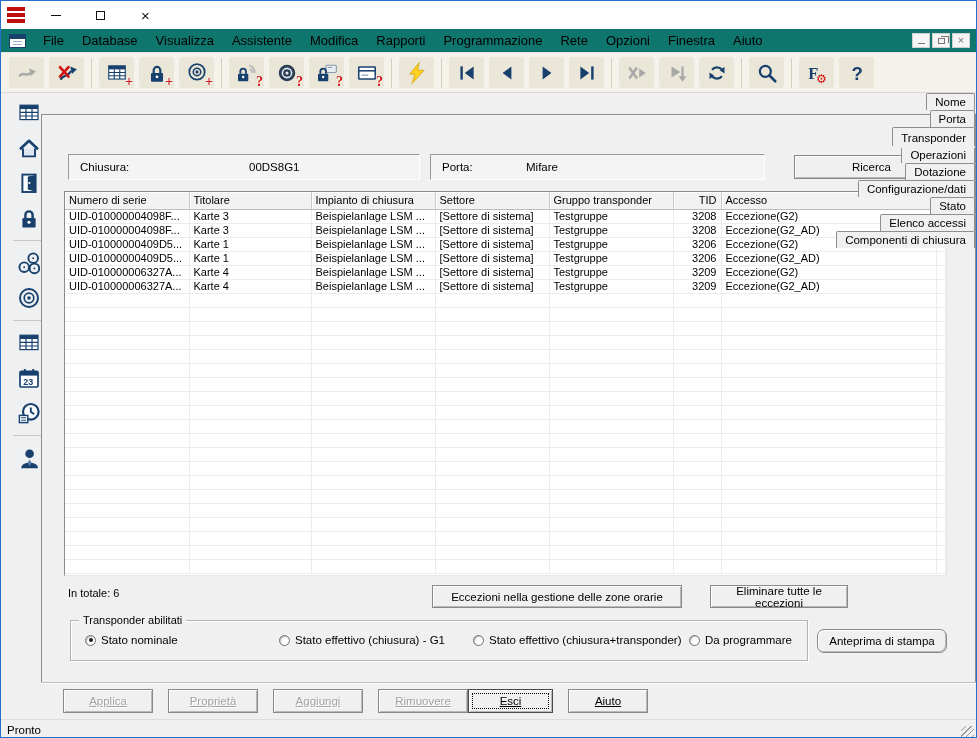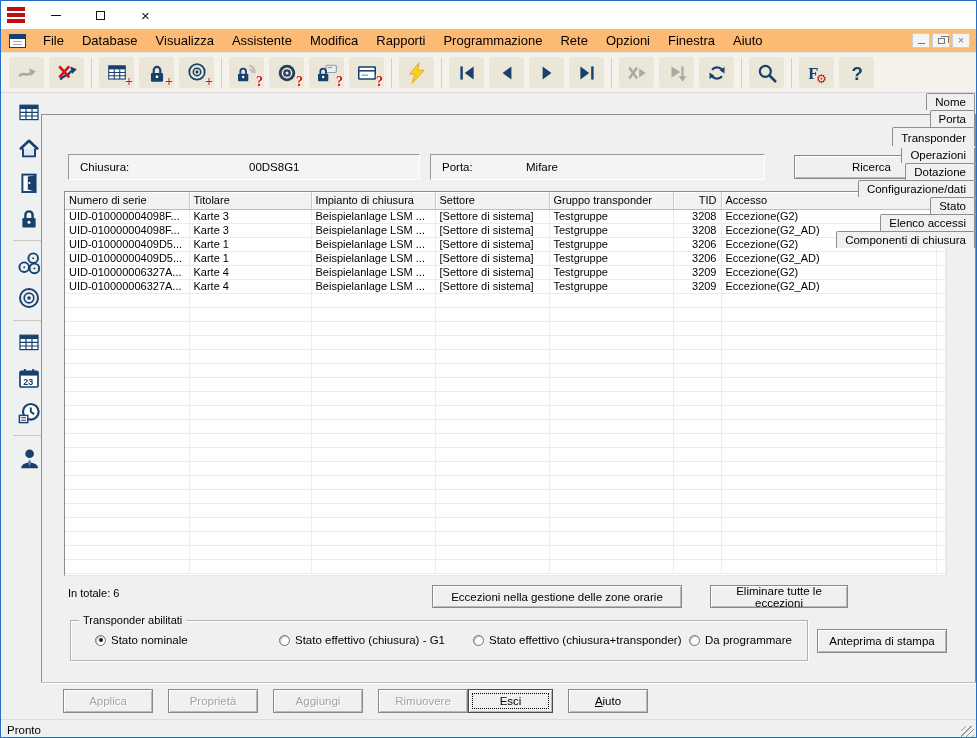--- a/index.html
+++ b/index.html
@@ -16,21 +16,21 @@
   .logo { width:18px; height:16px; display:flex; flex-direction:column; justify-content:space-between; margin-right:8px; }
   .logo i { display:block; height:4px; background:#c00d0d; }
   .title-text { flex:1; font-size:12px; color:#000; white-space:nowrap; overflow:hidden; }
   .win-controls { display:flex; align-items:center; }
   .win-btn { width:45px; height:26px; display:flex; align-items:center; justify-content:center; color:#111; }
   .glyph-min { width:10px; height:1px; background:#111; display:block; }
   .glyph-max { width:9px; height:9px; border:1px solid #111; display:block; }
   .glyph-close { font-size:15px; line-height:1; }
 
   
-  .menubar { height:24px; background:#fdba74; display:flex; align-items:center; padding:0 6px; border-bottom:1px solid #e4e4e4; }
+  .menubar { height:24px; background:#0f766e; display:flex; align-items:center; padding:0 6px; border-bottom:1px solid #e4e4e4; }
   .mdi-icon { width:17px; height:14px; margin:0 8px 0 2px; border:1px solid #17406d; background:#fff; position:relative; }
   .mdi-icon::before { content:""; position:absolute; left:0; top:0; right:0; height:4px; background:#17406d; }
   .mdi-icon::after { content:""; position:absolute; left:3px; top:6px; right:3px; height:1px; background:#9db0c6; box-shadow:0 3px 0 #9db0c6; }
   .menu-items { display:flex; }
   .menu-item { padding:3px 9px; font-size:13px; cursor:default; }
   .mdi-controls { margin-left:auto; display:flex; gap:2px; }
   .mdi-btn { width:18px; height:15px; border:1px solid #cfcfcf; background:#f5f5f5; display:flex; align-items:center; justify-content:center; color:#777; }
   .g-mmin { width:7px; height:1px; background:#777; display:block; margin-top:6px; }
   .g-mrestore { width:7px; height:6px; border:1px solid #777; display:block; position:relative; background:#f5f5f5; }
   .g-mrestore::before { content:""; position:absolute; left:2px; top:-3px; width:7px; height:6px; border:1px solid #777; border-bottom:none; border-left:none; }
@@ -70,21 +70,21 @@
   .field-box .flabel { position:absolute; left:11px; }
   #chiusura-box { left:26px; top:39px; width:352px; }
   #chiusura-box .fvalue { position:absolute; left:180px; }
   #porta-box { left:388px; top:39px; width:335px; }
   #porta-box .fvalue { position:absolute; left:95px; }
 
   .btn { background:#f0f0f0; border:1px solid #898989; box-shadow:inset 1px 1px 0 #ffffff, inset -1px -1px 0 #b9b9b9;
          font-family:"Liberation Sans", sans-serif; font-size:11.5px; color:#000; cursor:pointer;
          display:flex; align-items:center; justify-content:center; }
   .btn.disabled { color:#a3a3a3; text-shadow:1px 1px 0 #fff; cursor:default; }
-  .btn .fl { display:block; }
+  .btn .fl { display:block;text-decoration:underline; }
   .btn .fl.ul::first-letter { text-decoration:underline; }
   .btn.focused { border-color:#4a4a4a; }
   .btn.focused .ring { position:absolute; inset:3px; border:1px dotted #000; }
   #ricerca-btn { position:absolute; left:752px; top:40px; width:155px; height:24px; }
 
   
   .gridwrap { position:absolute; left:22px; top:76px; width:883px; height:385px; background:#fff;
               border:1px solid; border-color:#8c8c8c #e6e6e6 #e6e6e6 #8c8c8c; overflow:hidden; }
   table#grid { border-collapse:collapse; table-layout:fixed; width:100%; font-size:11px;padding-left:48px; }
   #grid th { height:17px; font-weight:normal; text-align:left; padding:0 4px; background:#f2f2f2;
@@ -100,21 +100,21 @@
   #btn-eliminare { position:absolute; left:668px; top:470px; width:138px; height:23px; }
 
   
   .groupbox { position:absolute; left:28px; top:505px; width:738px; height:41px;
               border:1px solid #b2b2b2; box-shadow:inset 1px 1px 0 #fff, 1px 1px 0 #fff; }
   .groupbox .gtitle { position:absolute; top:-7px; left:8px; background:#f0f0f0; padding:0 4px; font-size:11px; }
   .radio-item { position:absolute; top:13px; display:flex; align-items:center; gap:5px; font-size:11.5px; cursor:pointer; }
   .rb { width:11px; height:11px; border-radius:50%; background:#fdfdfd; border:1px solid #6f6f6f;
         box-shadow:inset 1px 1px 1px rgba(0,0,0,.25); position:relative; flex:0 0 auto; }
   .radio-item.selected .rb::after { content:""; position:absolute; left:2.5px; top:2.5px; width:4px; height:4px; border-radius:50%; background:#1a1a1a; }
-  #anteprima-btn { position:absolute; left:775px; top:514px; width:130px; height:24px; }
+  #anteprima-btn { position:absolute; left:775px; top:514px; width:130px; height:24px;border-radius:7px; }
 
   
   .bottombar { height:36px; border-top:1px solid #bdbdbd; box-shadow:inset 0 1px 0 #ffffff; position:relative; background:#f0f0f0; }
   .bottombar .btn { position:absolute; top:6px; width:90px; height:24px; }
 
   
   .statusbar { height:20px; background:#f0f0f0; border-top:1px solid #dcdcdc; display:flex; align-items:center;
                font-size:11.5px; padding:0 2px 0 6px; }
   .sb-ready { flex:1; }
   .sb-cell { height:16px; border:1px solid #b7b7b7; box-shadow:inset 1px 1px 0 rgba(0,0,0,.06);
@@ -746,21 +746,21 @@
         <span class="totale">In totale: 6</span>
         <button class="btn" id="btn-eccezioni">
           <span>Eccezioni nella gestione delle zone orarie</span>
         </button>
         <button class="btn" id="btn-eliminare">
           <span>Eliminare tutte le eccezioni</span>
         </button>
 
         <div class="groupbox">
           <span class="gtitle">Transponder abilitati</span>
-          <span id="radio-row"><span class="radio-item selected" style="left: 24px;">
+          <span id="radio-row"><span class="radio-item selected" style="left: 14px;">
                 <span class="rb"></span>
                 <span>Stato nominale</span>
               </span><span class="radio-item" style="left: 208px;">
                 <span class="rb"></span>
                 <span>Stato effettivo (chiusura) - G1</span>
               </span><span class="radio-item" style="left: 402px;">
                 <span class="rb"></span>
                 <span>Stato effettivo (chiusura+transponder)</span>
               </span><span class="radio-item" style="left: 618px;">
                 <span class="rb"></span>

